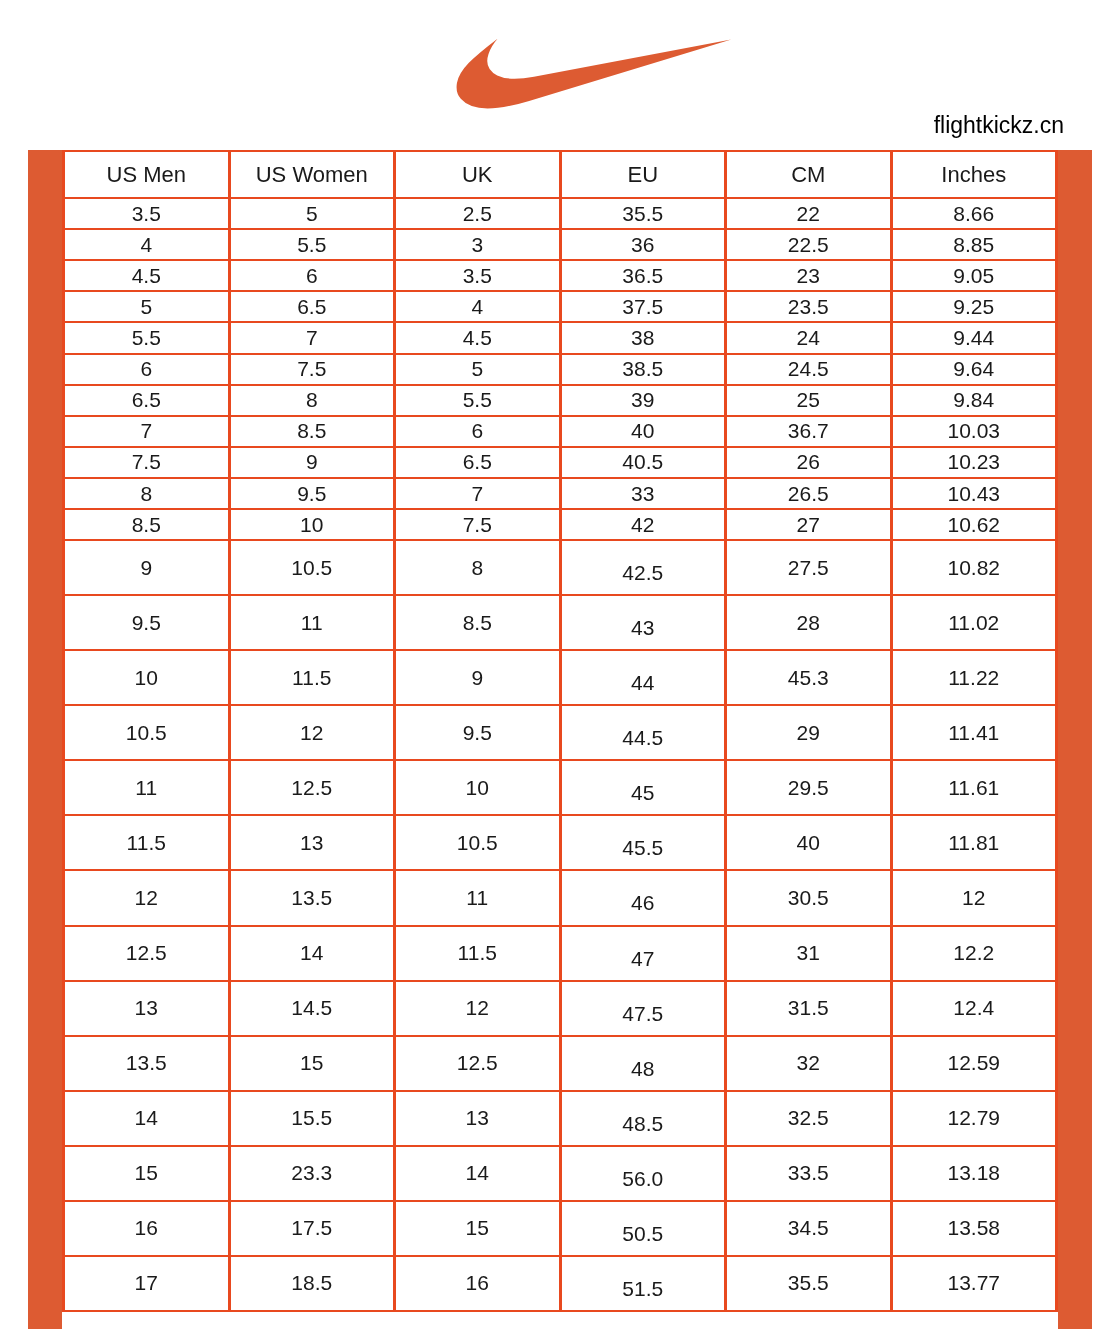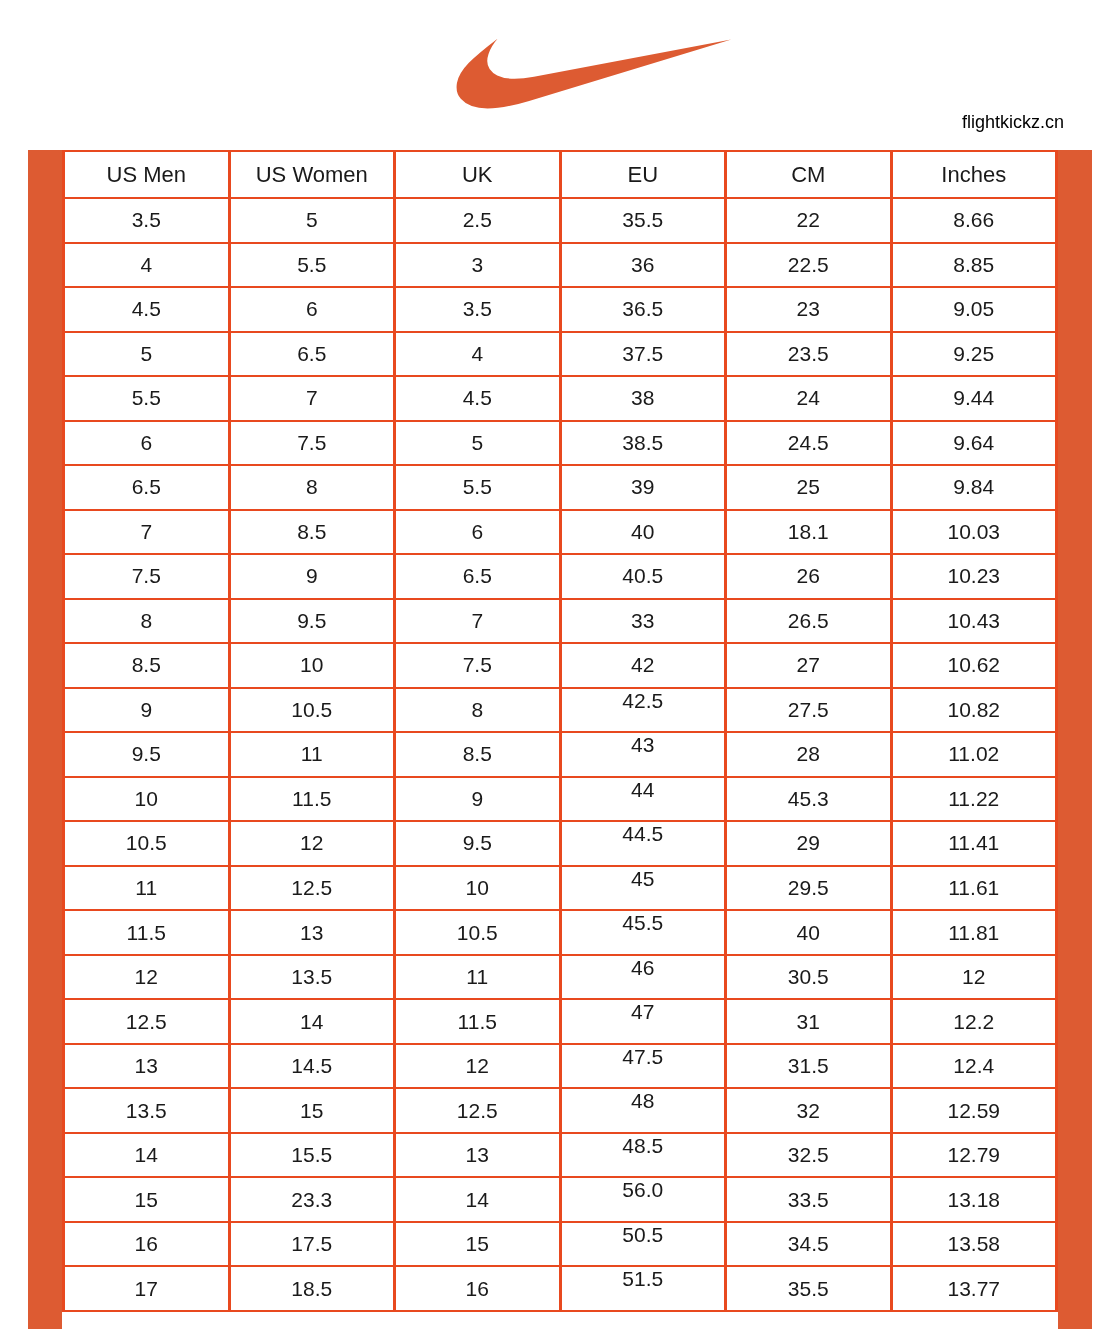--- a/index.html
+++ b/index.html
@@ -30,21 +30,21 @@
     left: 455px;
     width: 278px;
     height: 92px;
   }
   .swoosh-wrap svg { width: 100%; height: 100%; display: block; }
   .swoosh-wrap path { fill: var(--accent); }
   .brand-url {
     position: absolute;
     right: 36px;
     top: 112px;
-    font-size: 18px;
+    font-size: 23px;
     font-weight: 400;
     color: #000;
     letter-spacing: 0px;
   }
 
   
   .chart-area {
     position: absolute;
     top: 150px;
     left: 28px;
@@ -75,21 +75,21 @@
     vertical-align: middle;
     font-size: 21px;
     font-weight: 400;
     color: var(--text);
     padding: 0;
   }
   .size-table thead tr { height: 47px; }
   .size-table th { font-size: 22px; font-weight: 400; }
   .size-table td.eu-top {
     vertical-align: top;
-    padding-top: 0;
+    padding-top: 20px;
   }
 </style>
 </head>
 <body>
 
 <div class="brand-header">
   <div class="swoosh-wrap">
     <svg viewBox="0 0 69 32" preserveAspectRatio="none" aria-hidden="true">
       <path d="M68.56 4L18.4 25.36Q12.16 28 8.08 28q-4.56 0-6.64-3.36-1.36-2.16-.96-5.48t2.96-7.04q2.16-3.12 7.12-8.4-1.6 2.56-2.24 5.28-1.2 5.12 2.16 7.52 1.6 1.12 4.32 1.12 2.16 0 4.8-.72z"></path>
     </svg>
@@ -165,21 +165,21 @@
           <td>5.5</td>
           <td>39</td>
           <td>25</td>
           <td>9.84</td>
         </tr>
         <tr>
           <td>7</td>
           <td>8.5</td>
           <td>6</td>
           <td>40</td>
-          <td>18.1</td>
+          <td>36.7</td>
           <td>10.03</td>
         </tr>
         <tr>
           <td>7.5</td>
           <td>9</td>
           <td>6.5</td>
           <td>40.5</td>
           <td>26</td>
           <td>10.23</td>
         </tr>

